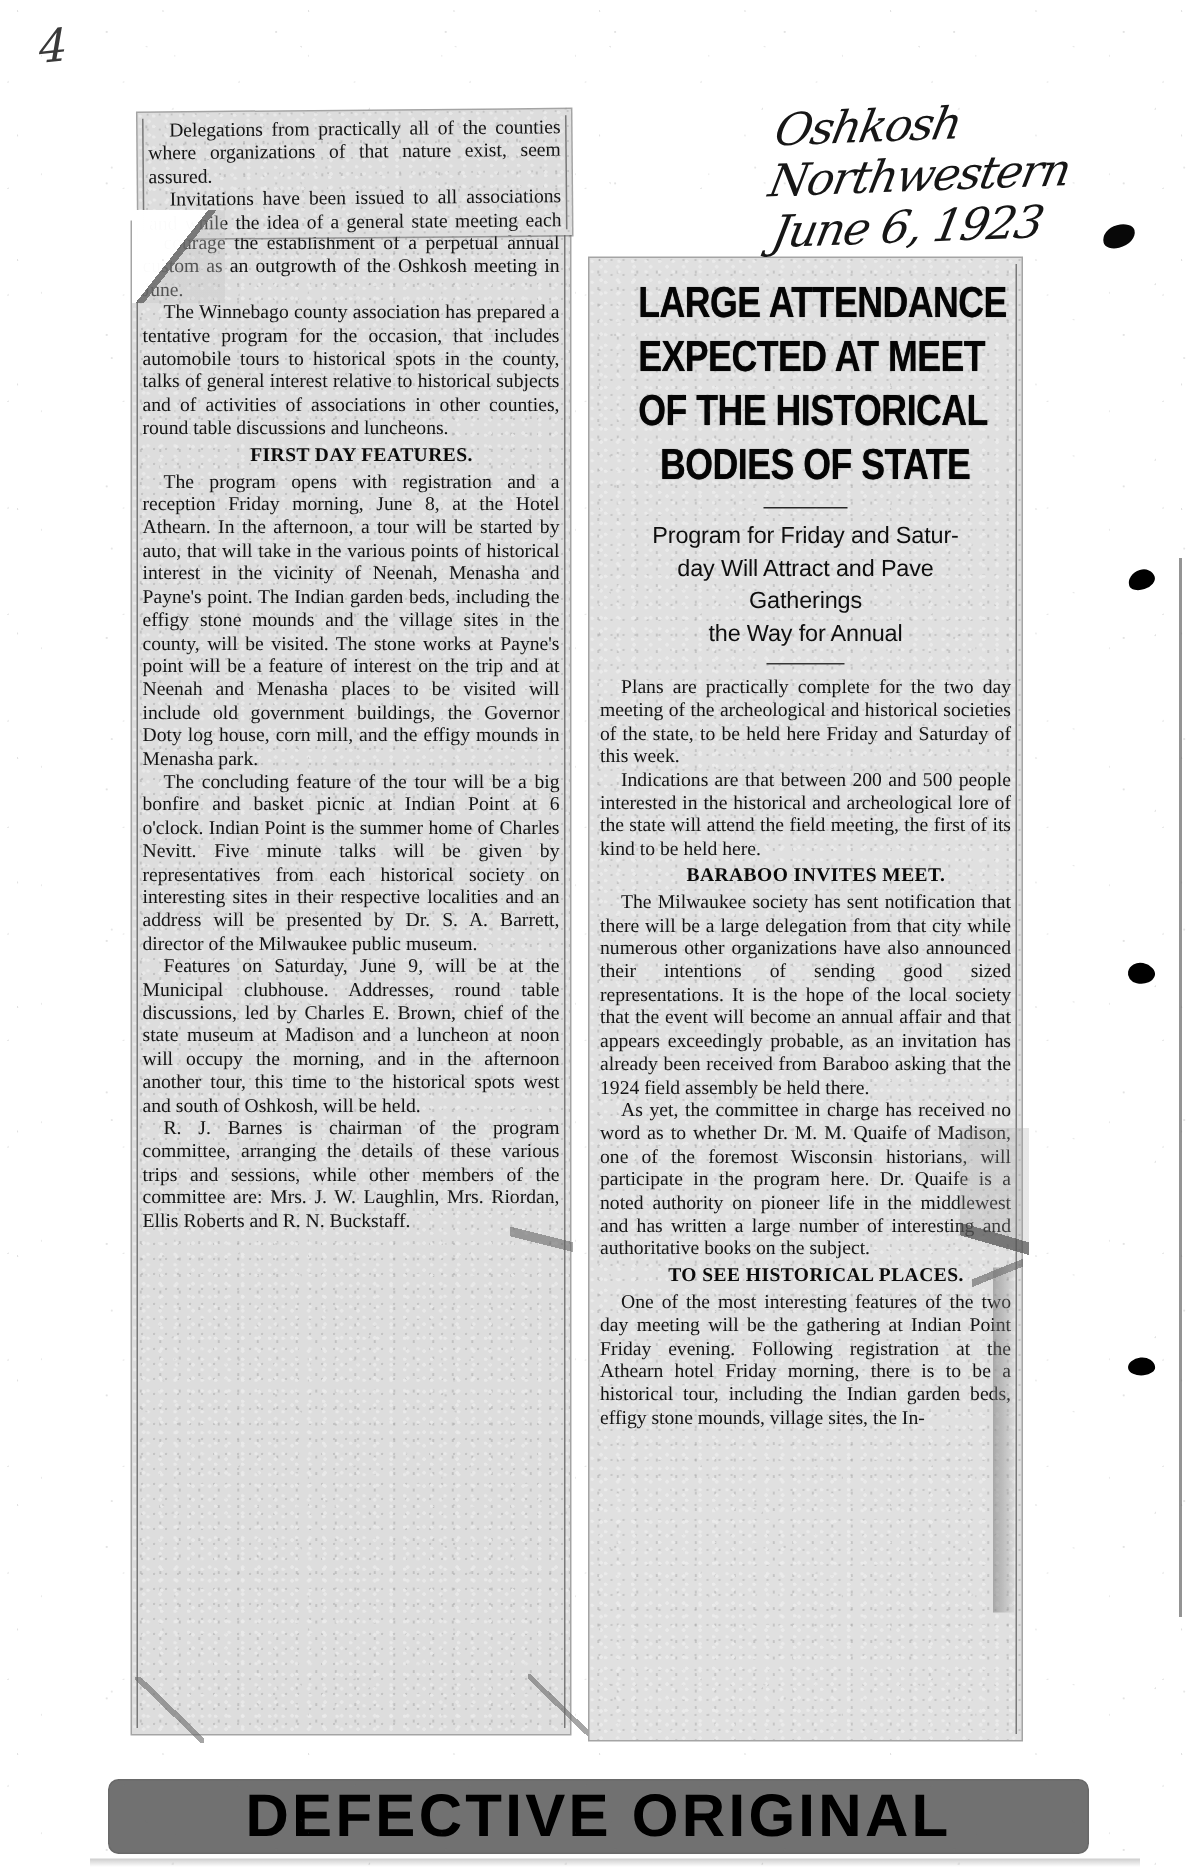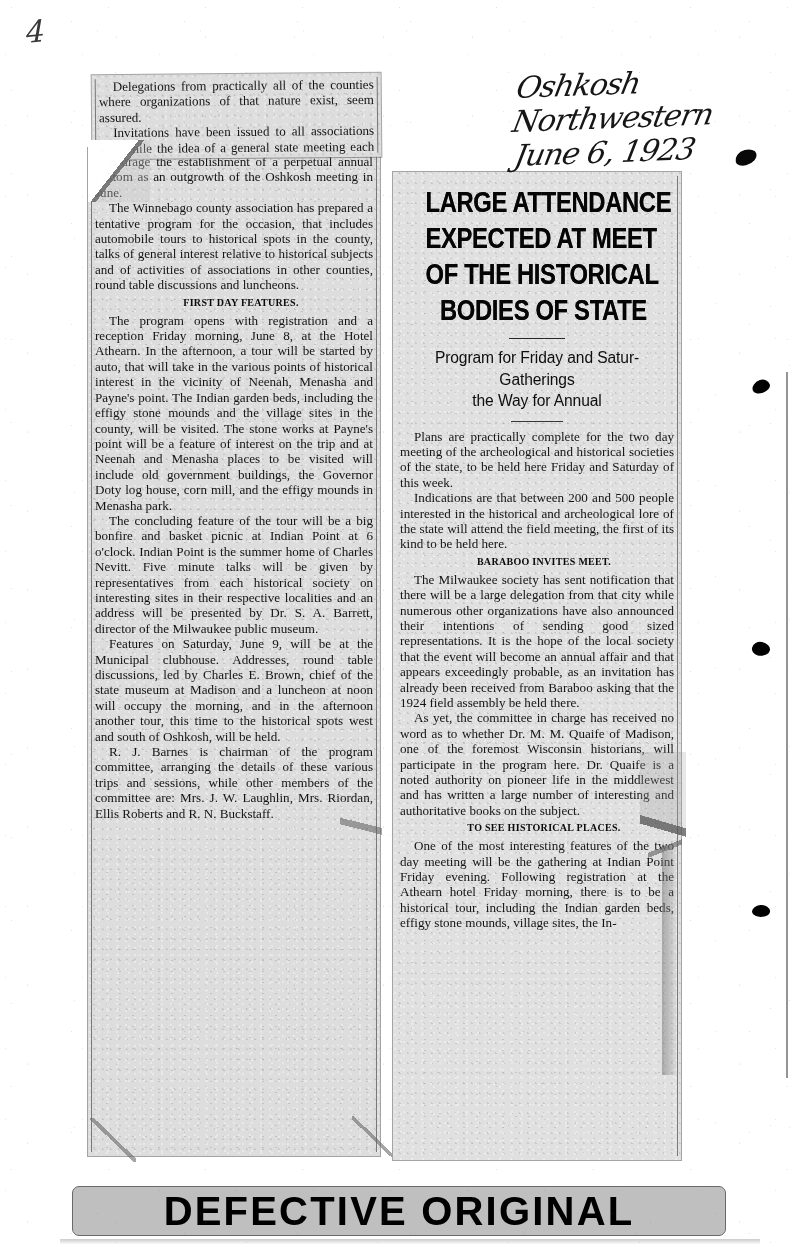--- a/index.html
+++ b/index.html
@@ -145,21 +145,21 @@
     font-stretch: condensed;
   }
   .col-body p {
     margin: 0 0 0 0;
     text-indent: 14px;
   }
 
   .subhead {
     font-family: "Liberation Serif", serif;
     font-weight: bold;
-    font-size: 10px;
+    font-size: 13px;
     line-height: 20px;
     text-align: center;
     text-indent: 0;
     letter-spacing: .3px;
     margin: 1px 0 0 0;
     color: #0e0f10;
   }
 
   
   .rule-l, .rule-r {
@@ -300,21 +300,21 @@
     position: absolute;
     left: 72px;
     top: 1186px;
     width: 652px;
     height: 48px;
     border: 1.6px solid #6a6a6a;
     border-radius: 7px;
     display: flex;
     align-items: center;
     justify-content: center;
-    background: #f9a8d4;
+    background: #d946ef;
     z-index: 45;
   }
   #stamp .stamp-text {
     font-family: "Liberation Sans", sans-serif;
     font-weight: bold;
     font-size: 40px;
     letter-spacing: 2.2px;
     color: #000000;
     line-height: 1;
     white-space: nowrap;
@@ -376,20 +376,21 @@
       <span class="hl-line r1">LARGE ATTENDANCE</span>
       <span class="hl-line r2">EXPECTED AT MEET</span>
       <span class="hl-line r3">OF THE HISTORICAL</span>
       <span class="hl-line r4">BODIES OF STATE</span>
     </div>
 
     <div class="hl-divider"></div>
 
     <div id="deck">
       <span class="deck-line">Program for Friday and Satur-</span>
+      <span class="deck-line">day Will Attract and Pave</span>
       <span class="deck-line">Gatherings</span>
       <span class="deck-line">the Way for Annual</span>
     </div>
 
     <div class="deck-divider"></div>
 
     <div class="col-body">
       <p>Plans are practically complete for the two day meeting of the archeological and historical societies of the state, to be held here Friday and Saturday of this week.</p>
       <p>Indications are that between 200 and 500 people interested in the historical and archeological lore of the state will attend the field meeting, the first of its kind to be held here.</p>
       <p class="subhead">BARABOO INVITES MEET.</p>

